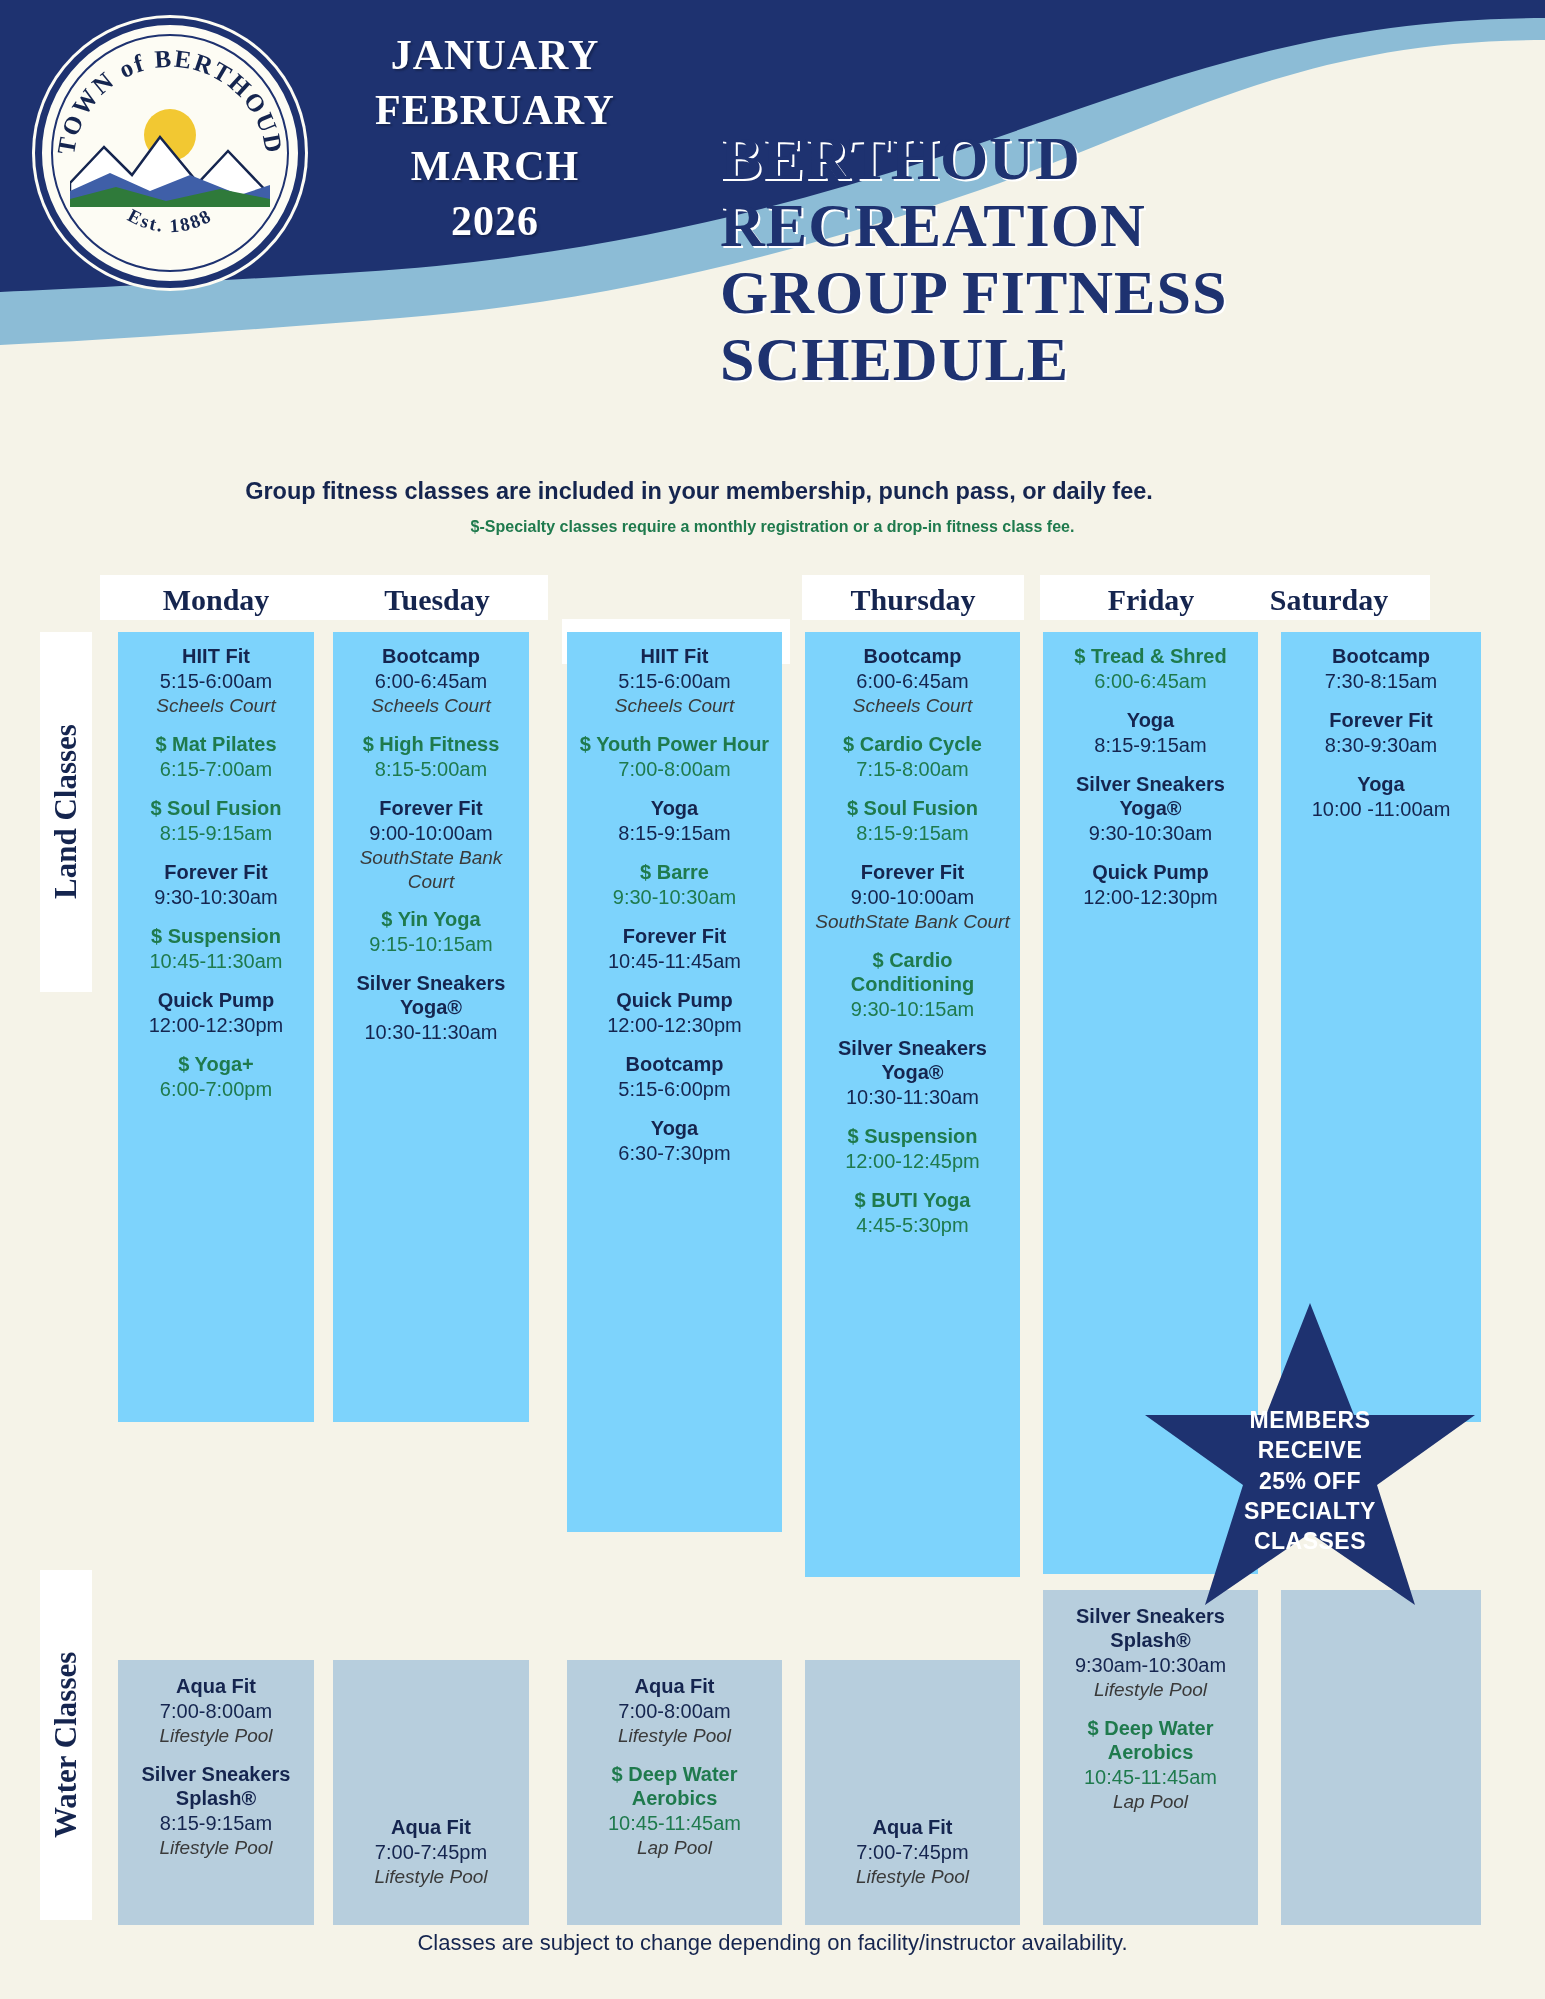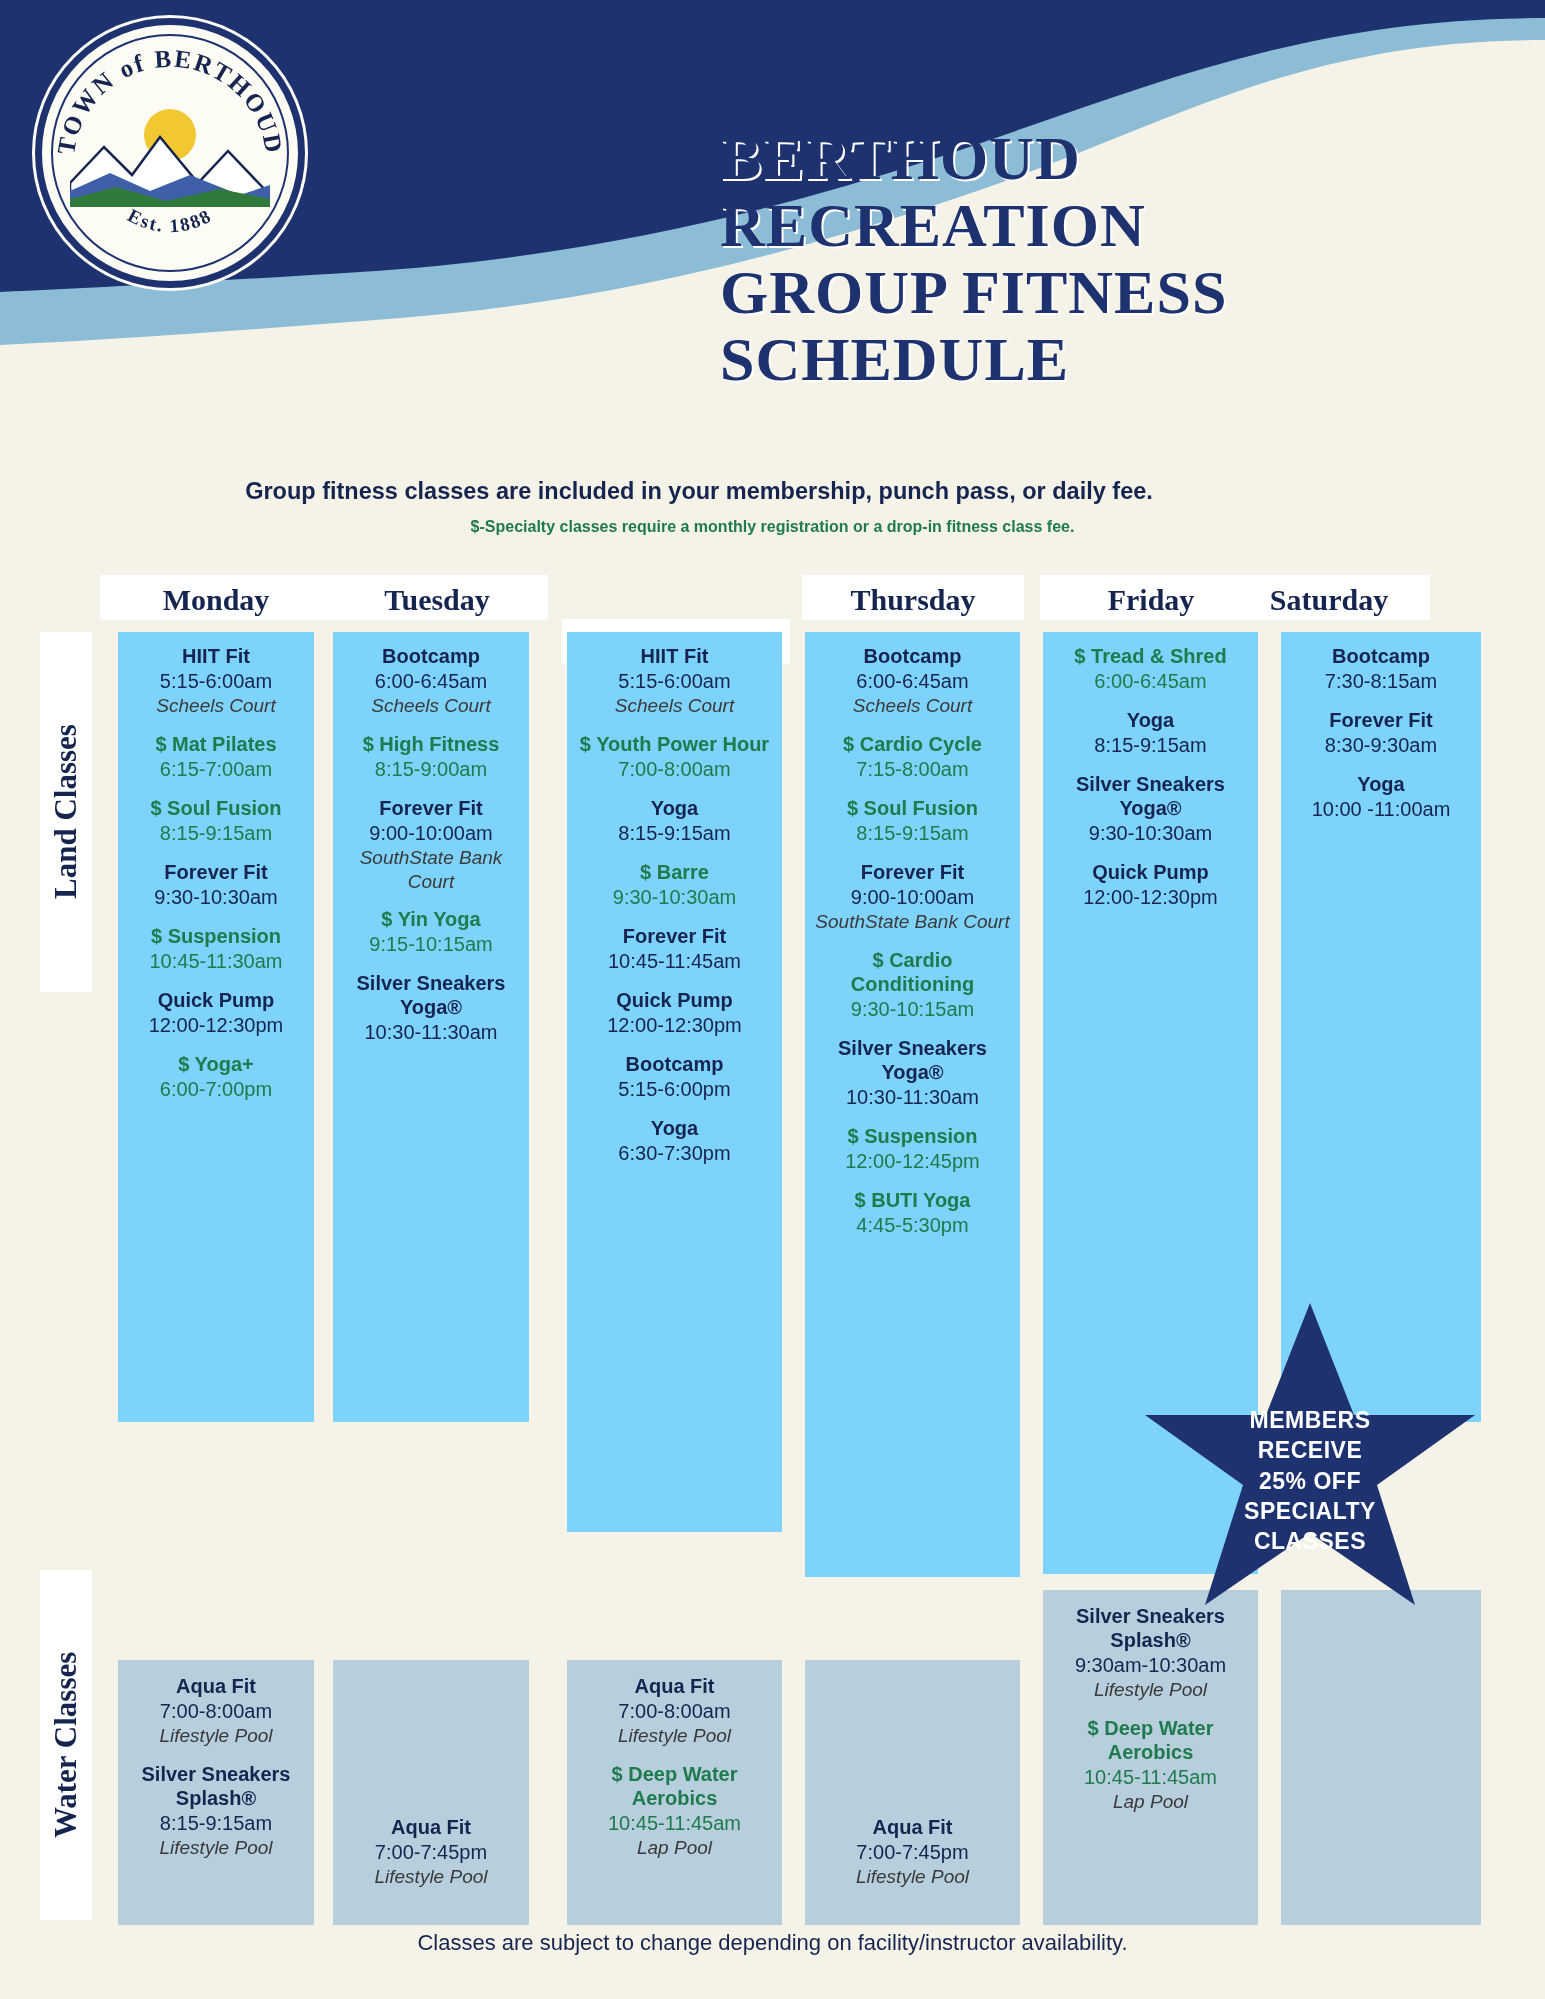--- a/index.html
+++ b/index.html
@@ -136,20 +136,26 @@
       </text>
     </svg>
     <svg class="logo-art" viewBox="0 0 200 120">
       <circle cx="100" cy="48" r="26" fill="#f2c832"></circle>
       <path d="M0,120 L0,96 L34,60 L62,88 L90,50 L128,96 L158,64 L200,108 L200,120 Z" fill="#ffffff" stroke="#15254f" stroke-width="2.5"></path>
       <path d="M0,120 L0,104 L40,86 L80,104 L120,88 L170,108 L200,98 L200,120 Z" fill="#3f5fa8"></path>
       <path d="M0,120 L0,112 L46,100 L96,114 L150,102 L200,112 L200,120 Z" fill="#2f7a3a"></path>
     </svg>
   </div>
 
+  <div class="season-title">
+    <div>JANUARY</div>
+    <div>FEBRUARY</div>
+    <div>MARCH</div>
+    <div>2026</div>
+  </div>
 
   <div class="main-title">
     <div>BERTHOUD</div>
     <div>RECREATION</div>
     <div>GROUP  FITNESS</div>
     <div>SCHEDULE</div>
   </div>
 </div>
 
 <div class="subtitle1">Group fitness classes are included in your membership, punch pass, or daily fee.</div>
@@ -205,21 +211,21 @@
     </div>
     <div class="day-header" style="left: 326px; width: 222px;">Tuesday</div>
     <div class="col-land" style="left: 333px; width: 196px; top: 632px; height: 790px;">
       <div class="cls">
         <div class="nm">Bootcamp</div>
         <div class="tm">6:00-6:45am</div>
         <div class="loc">Scheels Court</div>
       </div>
       <div class="cls spec">
         <div class="nm">$ High Fitness</div>
-        <div class="tm">8:15-9:00am</div>
+        <div class="tm">8:15-5:00am</div>
       </div>
       <div class="cls">
         <div class="nm">Forever Fit</div>
         <div class="tm">9:00-10:00am</div>
         <div class="loc">SouthState Bank Court</div>
       </div>
       <div class="cls spec">
         <div class="nm">$ Yin Yoga</div>
         <div class="tm">9:15-10:15am</div>
       </div>

